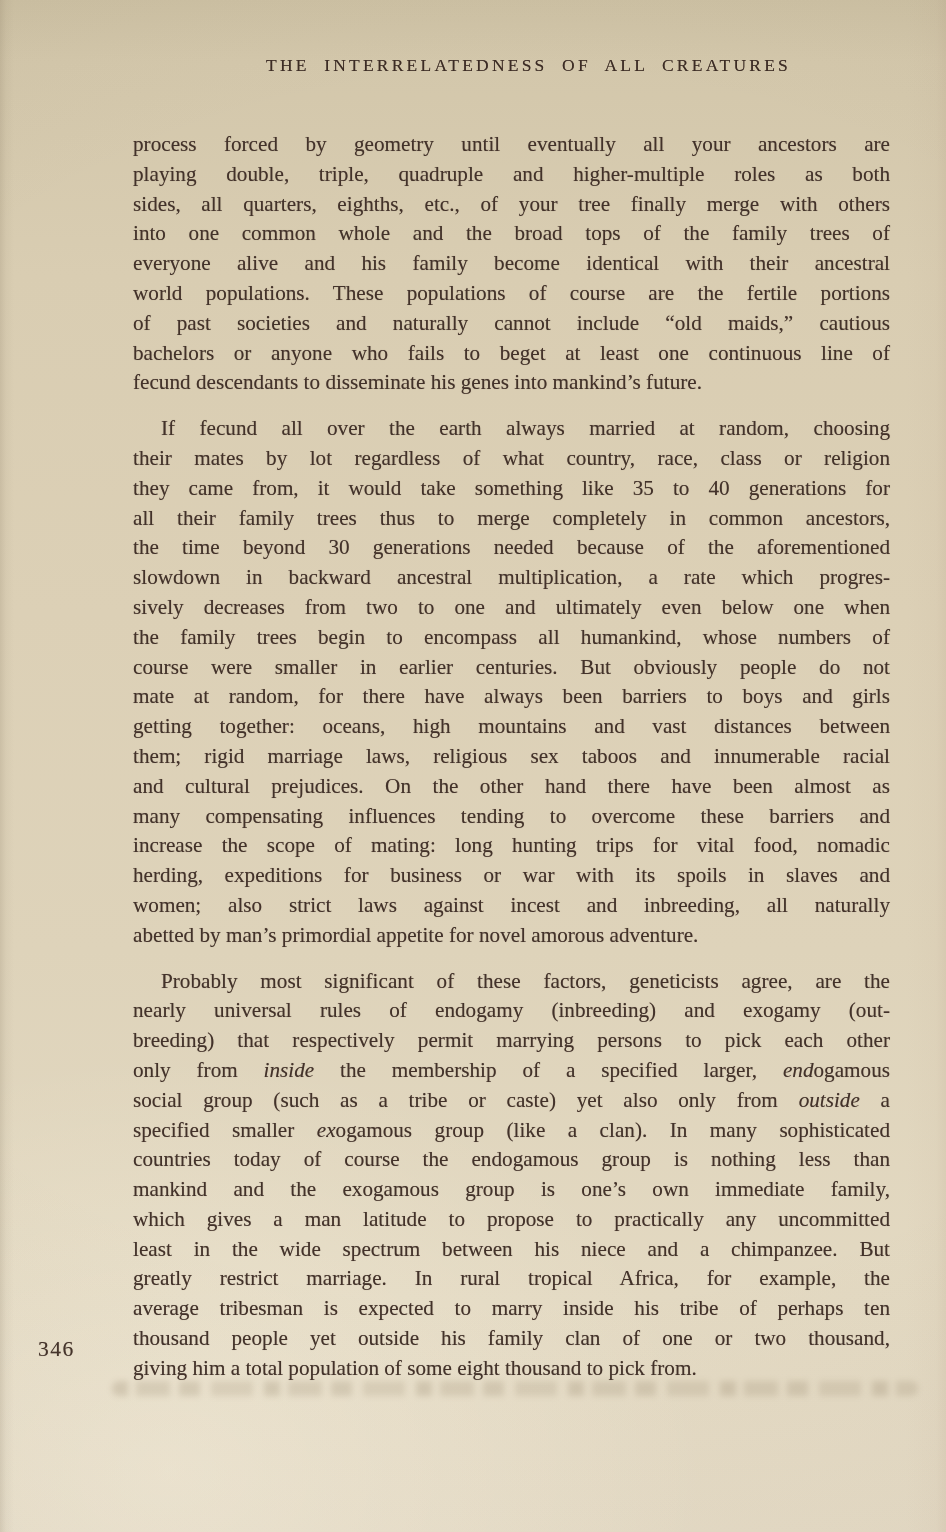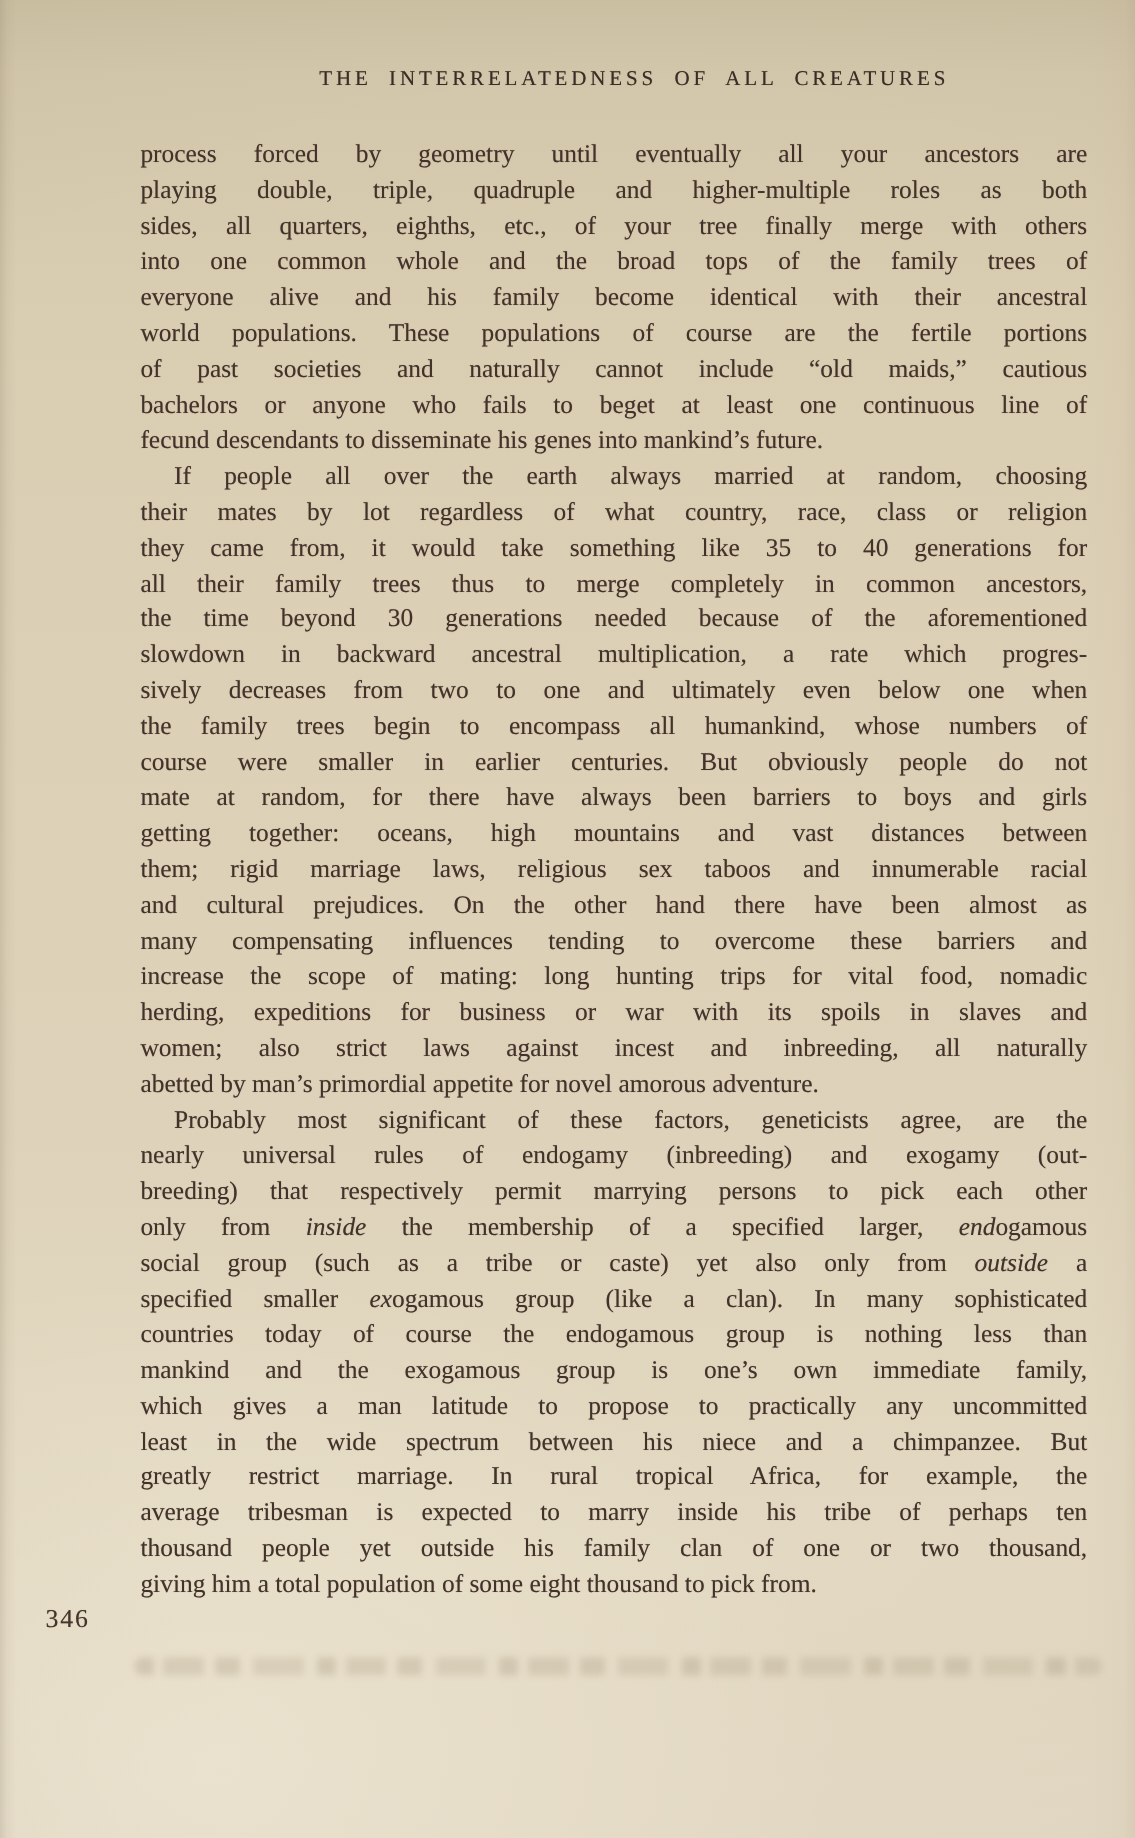--- a/index.html
+++ b/index.html
@@ -22,21 +22,21 @@
     font-size:17.5px;font-weight:400;
     letter-spacing:3.2px;word-spacing:7px;
     color:#3c2c25;
     text-shadow:0 0 0.6px rgba(60,44,37,0.55);
   }
   #body-text{
     position:absolute;top:114px;left:117px;width:789px;
     font-size:21.2px;line-height:29.8px;
     text-shadow:0 0 0.7px rgba(67,50,42,0.45);
   }
-  .para{margin:0;}
+  .para{margin:16px;}
   .line{
     text-align:justify;
     text-align-last:justify;
     height:29.8px;
   }
   .line.last{text-align:left;text-align-last:left;}
   .line.indent{padding-left:28px;}
   .it{font-style:italic;}
   #page-number{
     position:absolute;left:38px;top:1337px;
@@ -73,21 +73,21 @@
         <div class="line"><span>playing double, triple, quadruple and higher-multiple roles as both</span></div>
         <div class="line"><span>sides, all quarters, eighths, etc., of your tree finally merge with others</span></div>
         <div class="line"><span>into one common whole and the broad tops of the family trees of</span></div>
         <div class="line"><span>everyone alive and his family become identical with their ancestral</span></div>
         <div class="line"><span>world populations.  These populations of course are the fertile portions</span></div>
         <div class="line"><span>of past societies and naturally cannot include “old maids,” cautious</span></div>
         <div class="line"><span>bachelors or anyone who fails to beget at least one continuous line of</span></div>
         <div class="line last"><span>fecund descendants to disseminate his genes into mankind’s future.</span></div>
       </div>
       <div class="para">
-        <div class="line indent"><span>If people all over the earth always married at random, choosing</span></div>
+        <div class="line indent"><span>If fecund all over the earth always married at random, choosing</span></div>
         <div class="line"><span>their mates by lot regardless of what country, race, class or religion</span></div>
         <div class="line"><span>they came from, it would take something like 35 to 40 generations for</span></div>
         <div class="line"><span>all their family trees thus to merge completely in common ancestors,</span></div>
         <div class="line"><span>the time beyond 30 generations needed because of the aforementioned</span></div>
         <div class="line"><span>slowdown in backward ancestral multiplication, a rate which progres-</span></div>
         <div class="line"><span>sively decreases from two to one and ultimately even below one when</span></div>
         <div class="line"><span>the family trees begin to encompass all humankind, whose numbers of</span></div>
         <div class="line"><span>course were smaller in earlier centuries.  But obviously people do not</span></div>
         <div class="line"><span>mate at random, for there have always been barriers to boys and girls</span></div>
         <div class="line"><span>getting together: oceans, high mountains and vast distances between</span></div>

